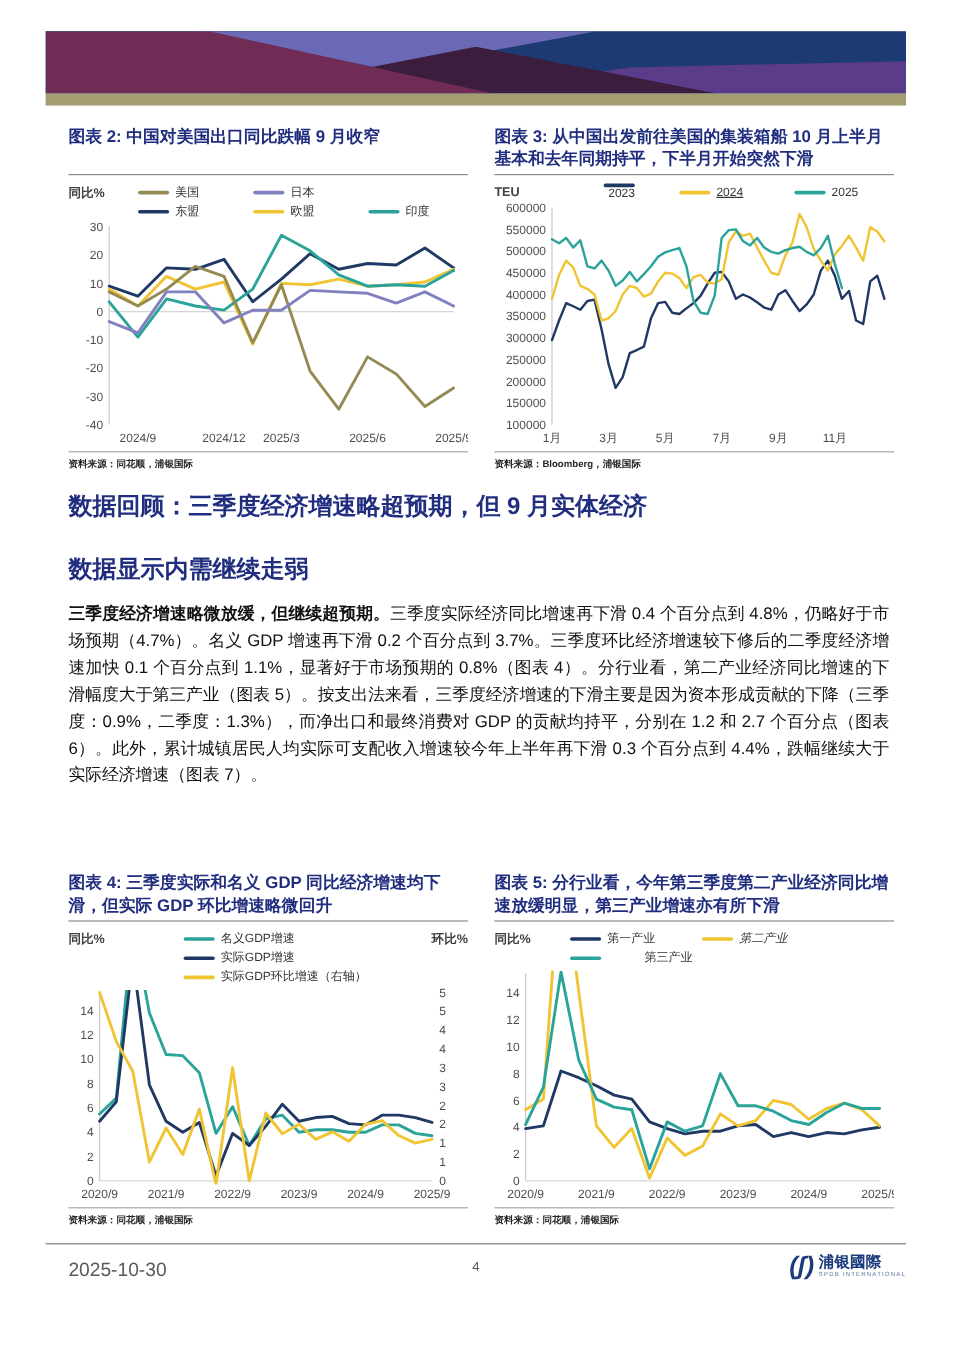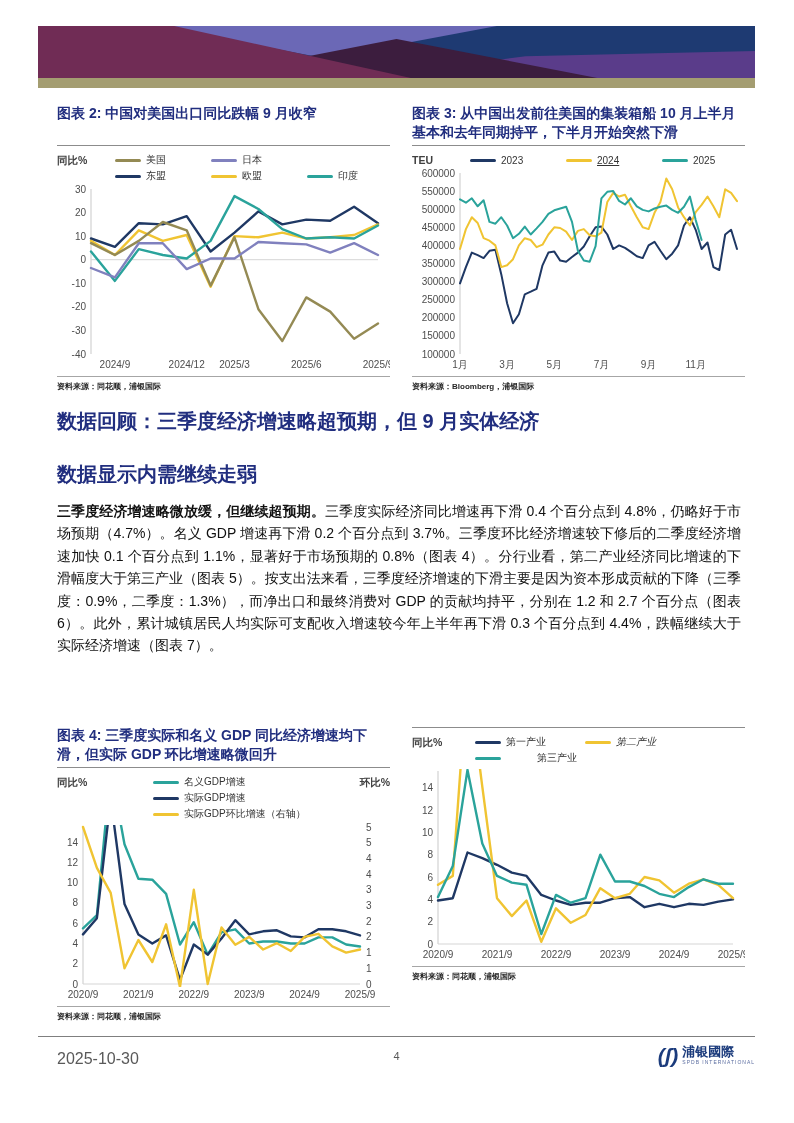--- a/index.html
+++ b/index.html
@@ -129,21 +129,21 @@
       <div class="fig-source"><span>资料来源：</span><span>同花顺，浦银国际</span></div>
     </div>
 
     <div class="figure">
       <div class="fig-title">图表 3: 从中国出发前往美国的集装箱船 10 月上半月基本和去年同期持平，下半月开始突然下滑</div>
       <div class="rule"></div>
       <div class="legendbar">
         <span class="axis-label">TEU</span>
         <div class="legend" style="padding-left: 10px;">
             <div class="legend-row">
-              <span class="li" style="width: 96px;">
+              <span class="li" style="width: 96px; flex-direction: column;">
                 <i class="sw" style="background: rgb(31, 56, 100);"></i>
                 <span>2023</span>
               </span>
               <span class="li" style="width: 96px; text-decoration: underline;">
                 <i class="sw" style="background: rgb(240, 196, 50);"></i>
                 <span>2024</span>
               </span>
               <span class="li" style="width: 96px;">
                 <i class="sw" style="background: rgb(42, 163, 155);"></i>
                 <span>2025</span>
@@ -258,20 +258,21 @@
           <text x="303" y="176" text-anchor="middle" font-size="10" fill="#4d4d4d">2025/9</text>
           <polyline points="26.0,106.3 39.9,93.1 53.7,-52.7 67.5,22.2 81.4,56.7 95.3,57.7 109.1,71.9 123.0,122.5 136.8,100.2 150.7,132.6 164.5,110.3 178.3,107.3 192.2,121.5 206.1,119.5 219.9,119.5 233.8,121.5 247.6,121.5 261.4,115.4 275.3,115.4 289.1,122.5 303.0,124.5" fill="none" stroke="#2AA39B" stroke-width="2.4" stroke-linejoin="round" stroke-linecap="round" clip-path="url(#clip2)"></polyline>
           <polyline points="26.0,112.4 39.9,96.2 53.7,-23.4 67.5,82.0 81.4,112.4 95.3,121.5 109.1,113.4 123.0,157.9 136.8,122.5 150.7,132.6 164.5,116.4 178.3,98.2 192.2,112.4 206.1,109.3 219.9,108.3 233.8,114.4 247.6,115.4 261.4,107.3 275.3,107.3 289.1,109.3 303.0,113.4" fill="none" stroke="#1F3864" stroke-width="2.4" stroke-linejoin="round" stroke-linecap="round" clip-path="url(#clip2)"></polyline>
           <polyline points="26.0,5.0 39.9,45.8 53.7,70.9 67.5,146.3 81.4,118.0 95.3,140.0 109.1,102.3 123.0,165.1 136.8,67.8 150.7,162.0 164.5,105.5 178.3,122.8 192.2,114.9 206.1,127.5 219.9,121.2 233.8,129.0 247.6,114.9 261.4,111.8 275.3,124.3 289.1,130.6 303.0,127.5" fill="none" stroke="#F0C432" stroke-width="2.4" stroke-linejoin="round" stroke-linecap="round" clip-path="url(#clip2)"></polyline>
         </svg>
       <div class="rule src"></div>
       <div class="fig-source"><span>资料来源：</span><span>同花顺，浦银国际</span></div>
     </div>
 
     <div class="figure">
+      <div class="fig-title">图表 5: 分行业看，今年第三季度第二产业经济同比增速放缓明显，第三产业增速亦有所下滑</div>
       <div class="rule"></div>
       <div class="legendbar">
         <span class="axis-label">同比%</span>
         <div class="legend" style="padding-left: 15px;">
             <div class="legend-row">
               <span class="li" style="width: 110px;">
                 <i class="sw" style="background: rgb(31, 56, 100);"></i>
                 <span>第一产业</span>
               </span>
               <span class="li" style="width: 110px; font-style: italic;">

